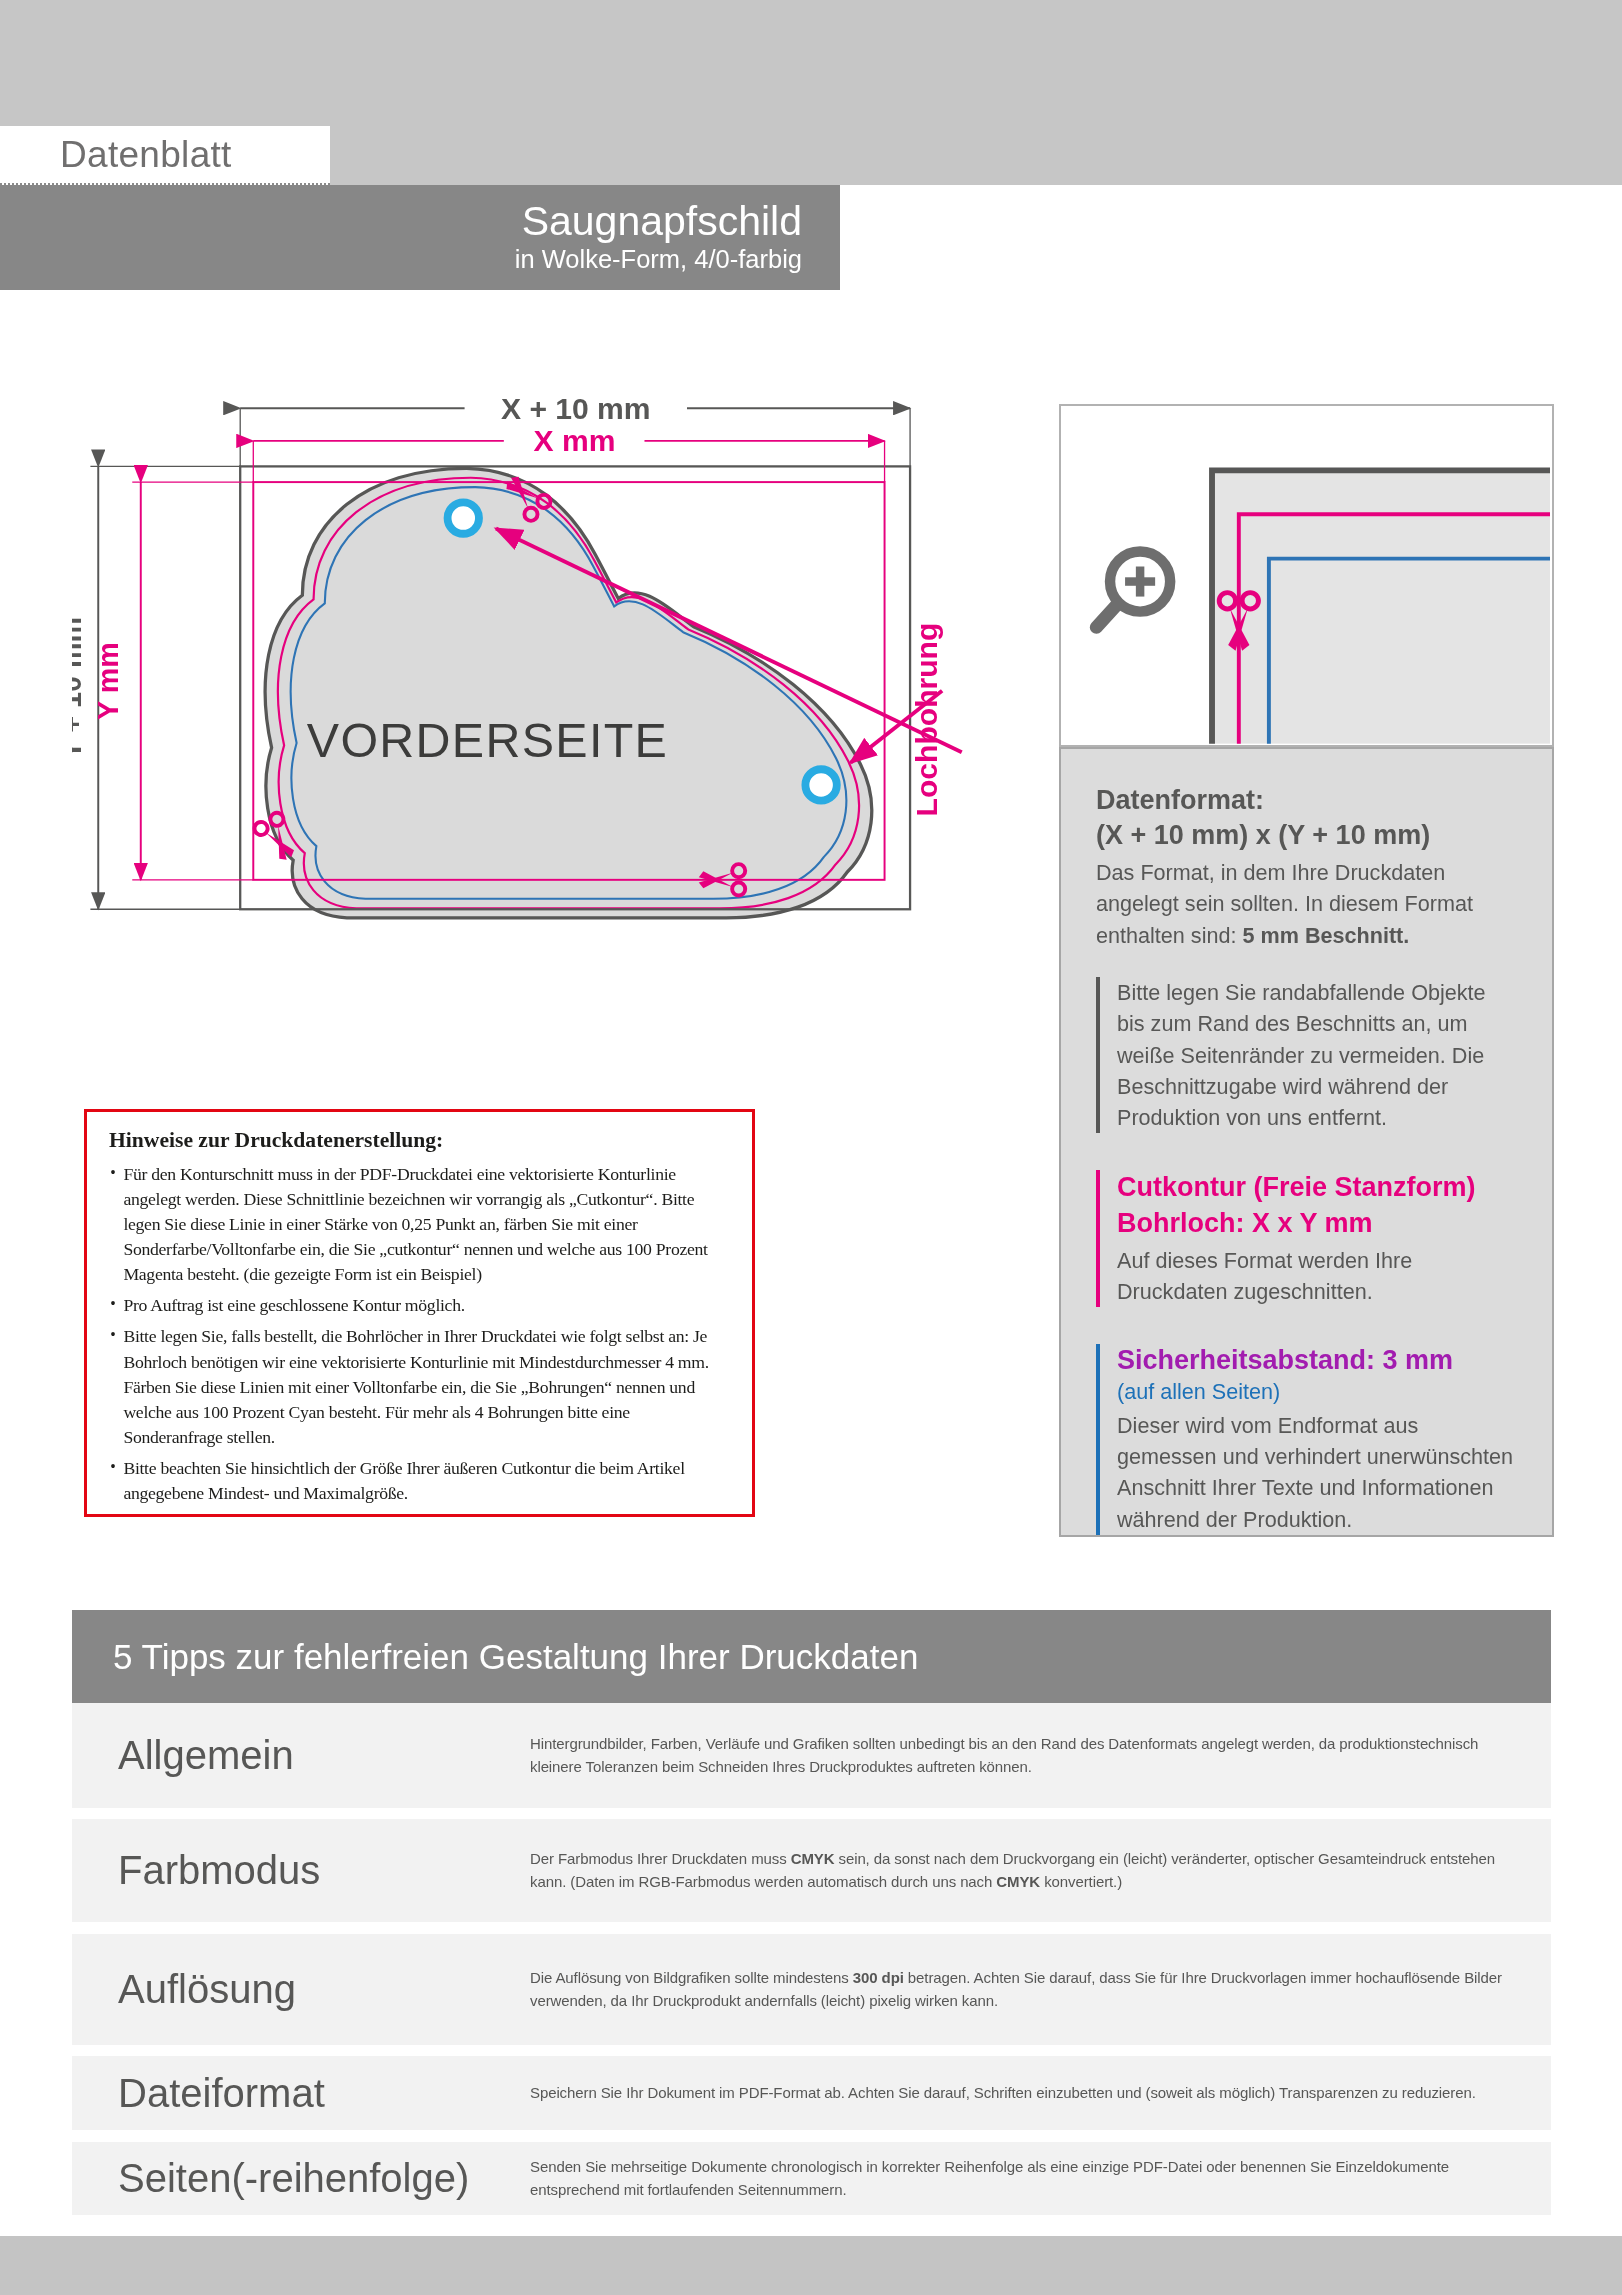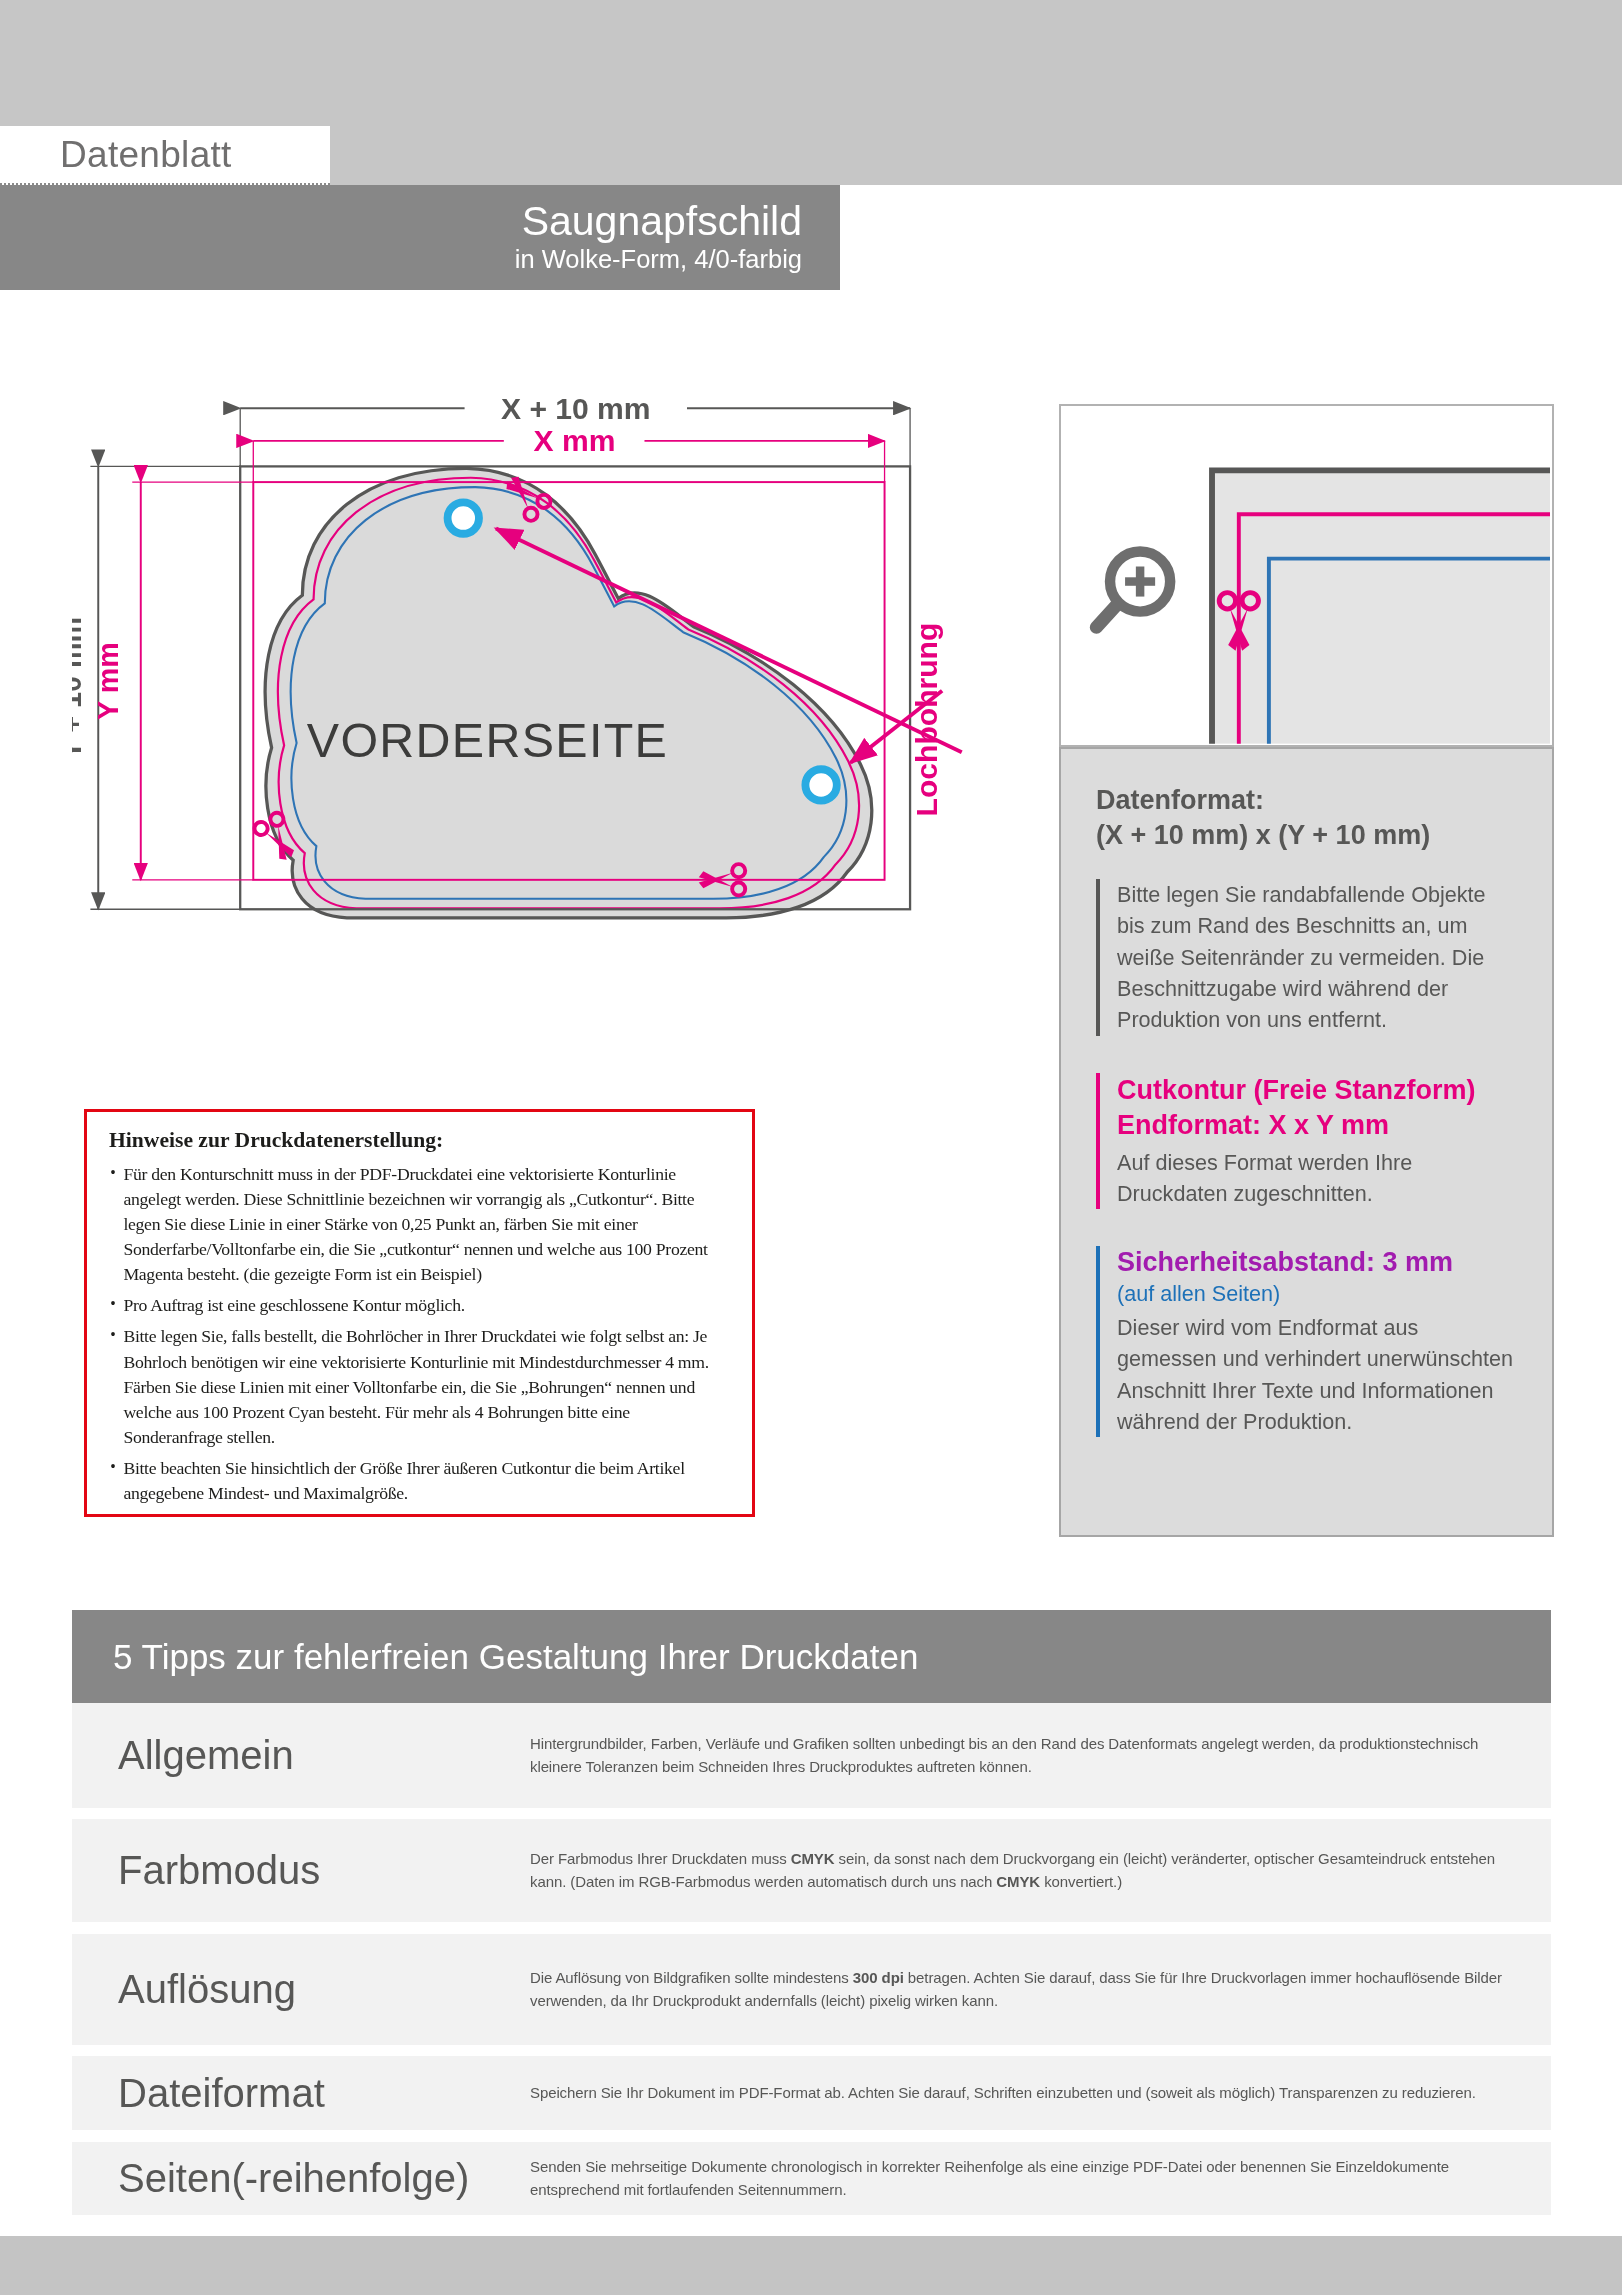--- a/index.html
+++ b/index.html
@@ -180,28 +180,29 @@
       <line x1="86" y1="303" x2="54" y2="338" stroke-width="20" stroke-linecap="round"></line>
       <line x1="121" y1="245" x2="121" y2="291" stroke-width="13"></line>
       <line x1="98" y1="268" x2="144" y2="268" stroke-width="13"></line>
     </g>
   </svg>
 </div>
 
 <div id="info-panel" class="abs">
   <div class="p-title">Datenformat:</div>
   <div class="p-title">(X + 10 mm) x (Y + 10 mm)</div>
+  <div class="p-body">Das Format, in dem Ihre Druckdaten angelegt sein sollten. In diesem Format enthalten sind: <b>5 mm Beschnitt.</b></div>
 
   <div class="bar-block">
     <div class="p-body" style="margin-top:0">Bitte legen Sie randabfallende Objekte bis zum Rand des Beschnitts an, um weiße Seitenränder zu vermeiden. Die Beschnittzugabe wird während der Produktion von uns entfernt.</div>
   </div>
 
   <div class="bar-block bar-mag">
     <div class="mag-title">Cutkontur (Freie Stanzform)</div>
-    <div class="mag-title">Endformat: X x Y mm</div>
+    <div class="mag-title">Bohrloch: X x Y mm</div>
     <div class="p-body">Auf dieses Format werden Ihre Druckdaten zugeschnitten.</div>
   </div>
 
   <div class="bar-block bar-blue">
     <div class="blue-title">Sicherheitsabstand: 3 mm</div>
     <div class="blue-sub">(auf allen Seiten)</div>
     <div class="p-body">Dieser wird vom Endformat aus gemessen und verhindert unerwünschten Anschnitt Ihrer Texte und Informationen während der Produktion.</div>
   </div>
 </div>
 

